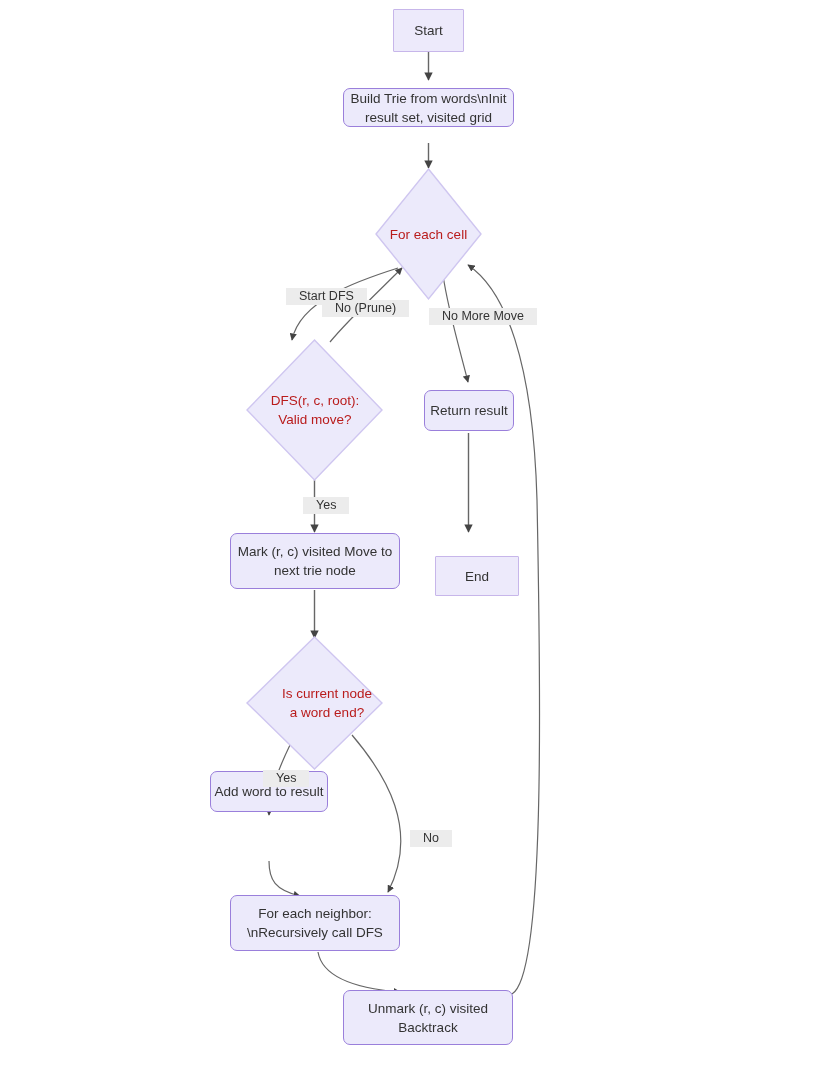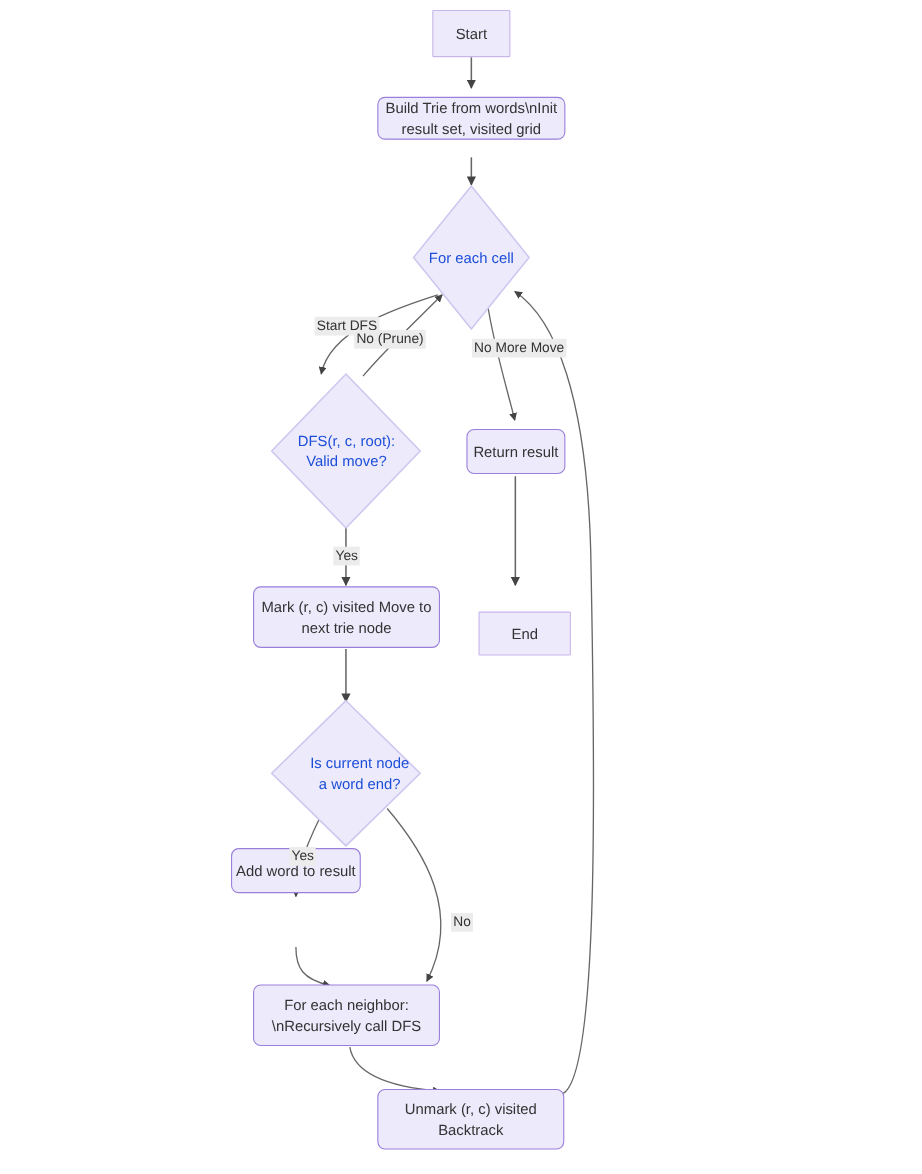--- a/index.html
+++ b/index.html
@@ -49,31 +49,31 @@
     border-radius: 7px;
   }
   .node-decision-label {
     position: absolute;
     display: flex;
     align-items: center;
     justify-content: center;
     text-align: center;
     font-size: 13.5px;
     line-height: 19px;
-    color: #1d4ed8;
+    color: #b91c1c;
     white-space: pre-line;
     pointer-events: none;
   }
   .edge-label {
     position: absolute;
     font-size: 12.5px;
     line-height: 15px;
     color: #333333;
     background: #ECECEC;
-    padding: 1px 2px;
+    padding: 1px 13px;
     white-space: nowrap;
   }
 </style>
 </head>
 <body>
 
 <div id="flow-root">
 
   <svg class="flow-svg" viewBox="0 0 838 1067">
     <defs>

